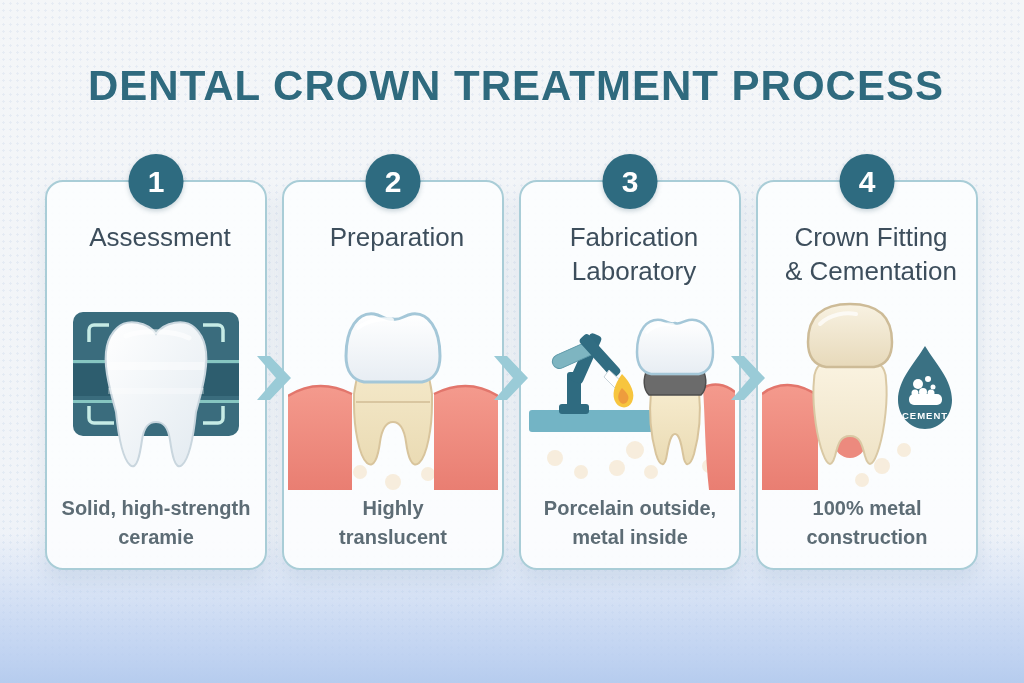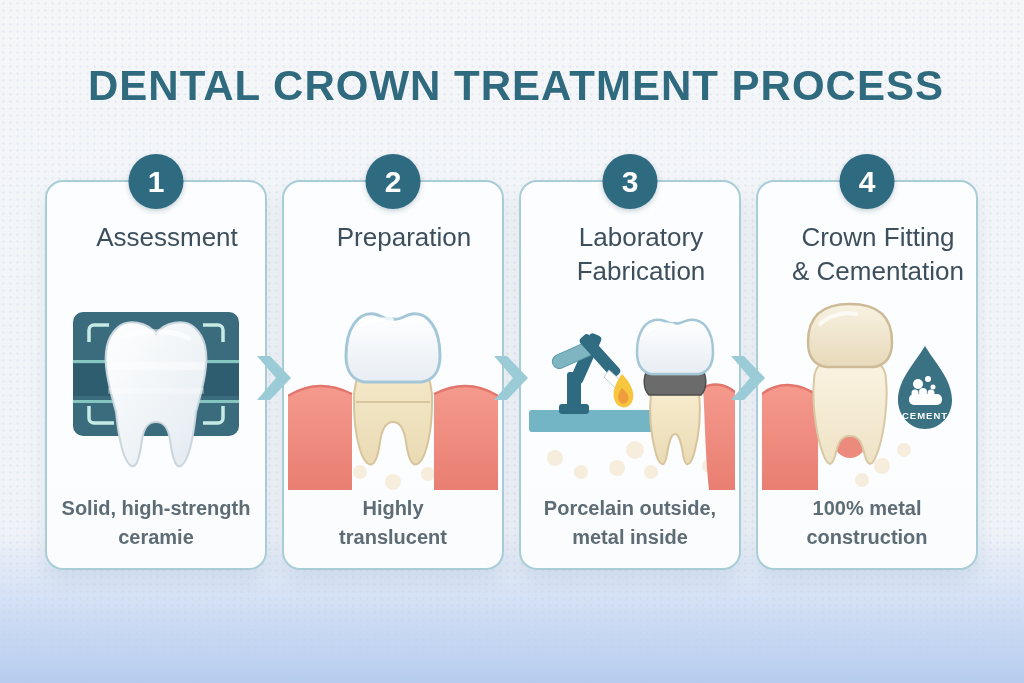--- a/index.html
+++ b/index.html
@@ -32,21 +32,21 @@
   .card:nth-child(4){left:711px;}
   .badge{
     position:absolute;top:-28px;left:50%;transform:translateX(-50%);
     width:55px;height:55px;border-radius:50%;
     background:#2e6b80;color:#ffffff;
     display:flex;align-items:center;justify-content:center;
     font-size:30px;font-weight:700;
     box-shadow:0 2px 5px rgba(40,80,100,.25);
   }
   .card-title{
-    position:absolute;top:38px;left:11px;width:100%;
+    position:absolute;top:38px;left:4px;width:100%;
     text-align:center;color:#3d4e5c;font-size:26px;line-height:34px;font-weight:500;
   }
   .card-art{
     position:absolute;top:108px;left:50%;transform:translateX(-50%);
     width:210px;height:200px;display:flex;align-items:center;justify-content:center;text-align:center;
   }
   .card-caption{
     position:absolute;bottom:16px;left:0;width:100%;
     text-align:center;color:#5d6c75;font-size:20px;line-height:29px;font-weight:bold;
   }
@@ -144,22 +144,22 @@
       </div>
       <div class="card-caption">
         <div>Highly</div>
         <div>translucent</div>
       </div>
     </div>
 
     <div class="card">
       <div class="badge">3</div>
       <div class="card-title">
+        <div>Fabrication</div>
         <div>Laboratory</div>
-        <div>Fabrication</div>
       </div>
       <div class="card-art">
         <svg width="210" height="200" viewBox="0 0 210 200">
           <defs>
             <linearGradient id="pg3" x1="0" y1="0" x2="0" y2="1">
               <stop offset="0" stop-color="#f49a8d"></stop>
                 <stop offset="1" stop-color="#e97e72"></stop>
             </linearGradient>
             <linearGradient id="tp3" x1="0" y1="0" x2="0" y2="1">
               <stop offset="0" stop-color="#f6ebcd"></stop>

